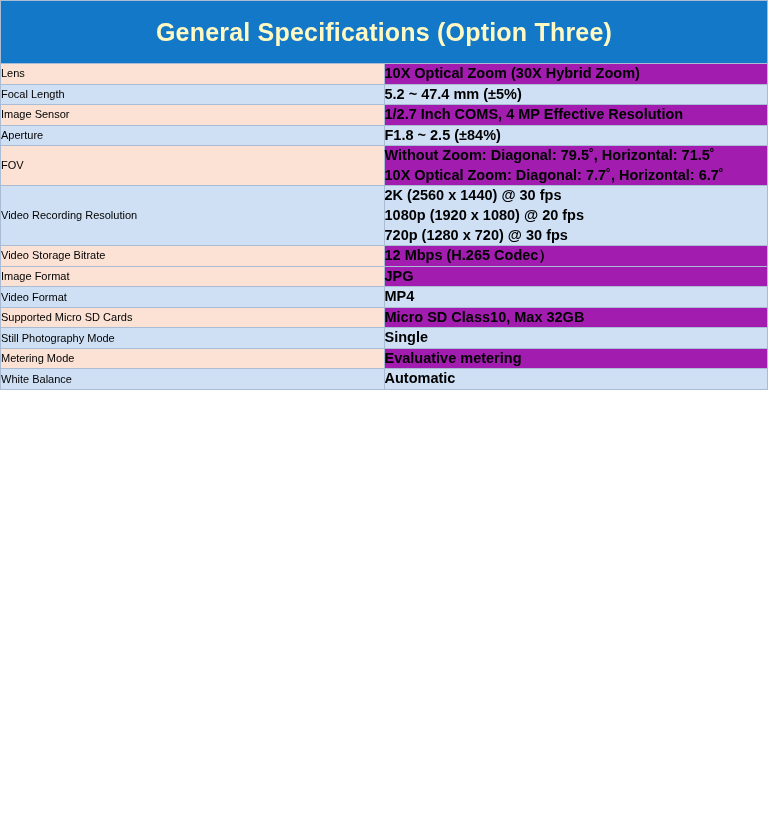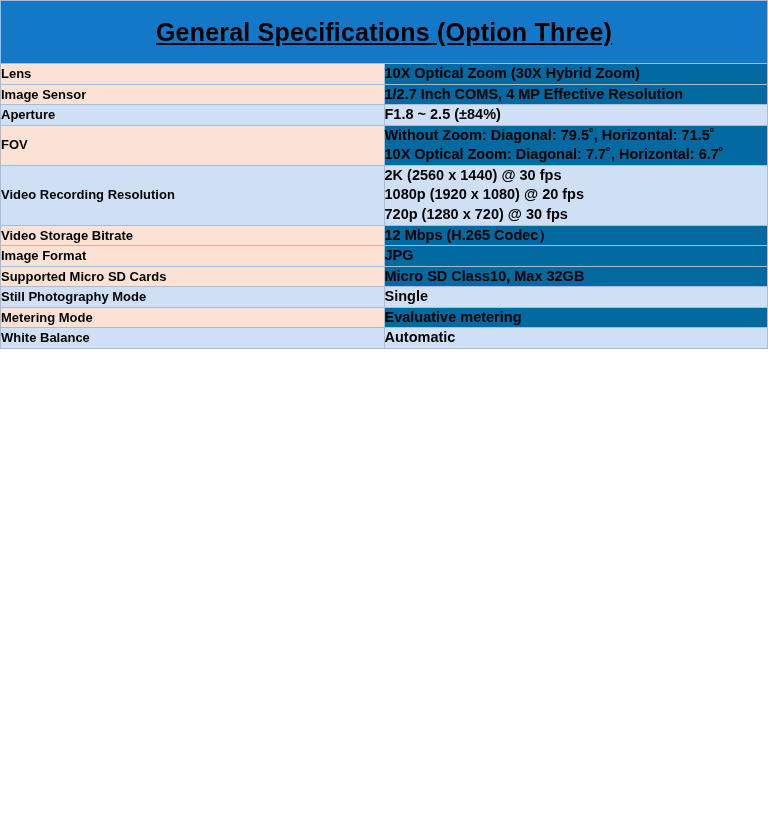--- a/index.html
+++ b/index.html
@@ -18,40 +18,39 @@
     border-collapse: collapse;
     table-layout: fixed;
   }
   .spec-table td, .spec-table th {
     border: 1px solid #a9bcd4;
     padding: 0;
     vertical-align: middle;
   }
   .title-cell {
     background: #1378c8;
-    color: #000000;
+    color: #fef9c3;
     font-size: 25px;
     font-weight: bold;
     text-align: center;
     height: 62px;
     letter-spacing: 0.2px;
     border: 1px solid #1378c8;
-    text-decoration: underline;
   }
   .label-cell {
     background: #fbe2d5;
-    font-size: 13px;
-    font-weight: bold;
+    font-size: 11px;
+    font-weight: normal;
     color: #000000;
     padding: 10px 14px;
     width: 268px;
     line-height: 1.35;
   }
   .value-cell {
-    background: #0369a1;
+    background: #a21caf;
     font-size: 14.5px;
     font-weight: bold;
     color: #000000;
     padding: 10px 14px;
     line-height: 1.35;
   }
   tr.alt .label-cell, tr.alt .value-cell {
     background: #cfe0f5;
   }
   .value-cell .line {
@@ -67,20 +66,26 @@
   <thead>
     <tr>
       <th class="title-cell" colspan="2">General Specifications (Option Three)</th>
     </tr>
   </thead>
   <tbody id="table-body">
       <tr>
         <td class="label-cell">Lens</td>
         <td class="value-cell">
           <span class="line">10X Optical Zoom (30X Hybrid Zoom)</span>
+        </td>
+      </tr>
+      <tr class="alt">
+        <td class="label-cell">Focal Length</td>
+        <td class="value-cell">
+          <span class="line">5.2 ~ 47.4 mm (±5%)</span>
         </td>
       </tr>
       <tr>
         <td class="label-cell">Image Sensor</td>
         <td class="value-cell">
           <span class="line italic">1/2.7 Inch COMS, 4 MP Effective Resolution</span>
         </td>
       </tr>
       <tr class="alt">
         <td class="label-cell">Aperture</td>
@@ -108,20 +113,26 @@
         <td class="value-cell">
           <span class="line">12 Mbps (H.265 Codec）</span>
         </td>
       </tr>
       <tr>
         <td class="label-cell">Image Format</td>
         <td class="value-cell">
           <span class="line">JPG</span>
         </td>
       </tr>
+      <tr class="alt">
+        <td class="label-cell">Video Format</td>
+        <td class="value-cell">
+          <span class="line">MP4</span>
+        </td>
+      </tr>
       <tr>
         <td class="label-cell">Supported Micro SD Cards</td>
         <td class="value-cell">
           <span class="line">Micro SD Class10, Max 32GB</span>
         </td>
       </tr>
       <tr class="alt">
         <td class="label-cell">Still Photography Mode</td>
         <td class="value-cell">
           <span class="line">Single</span>

